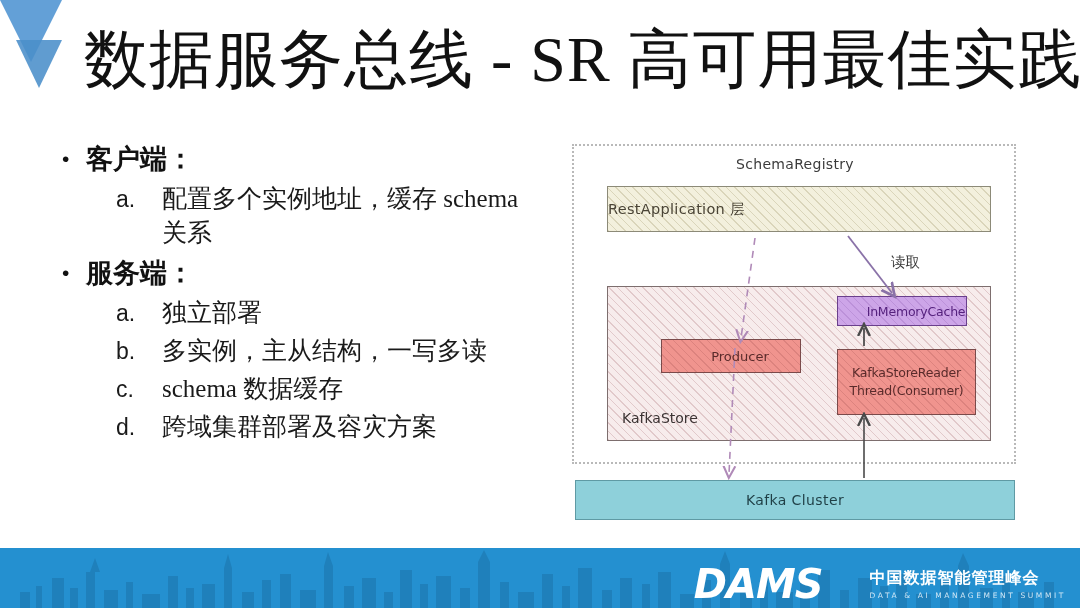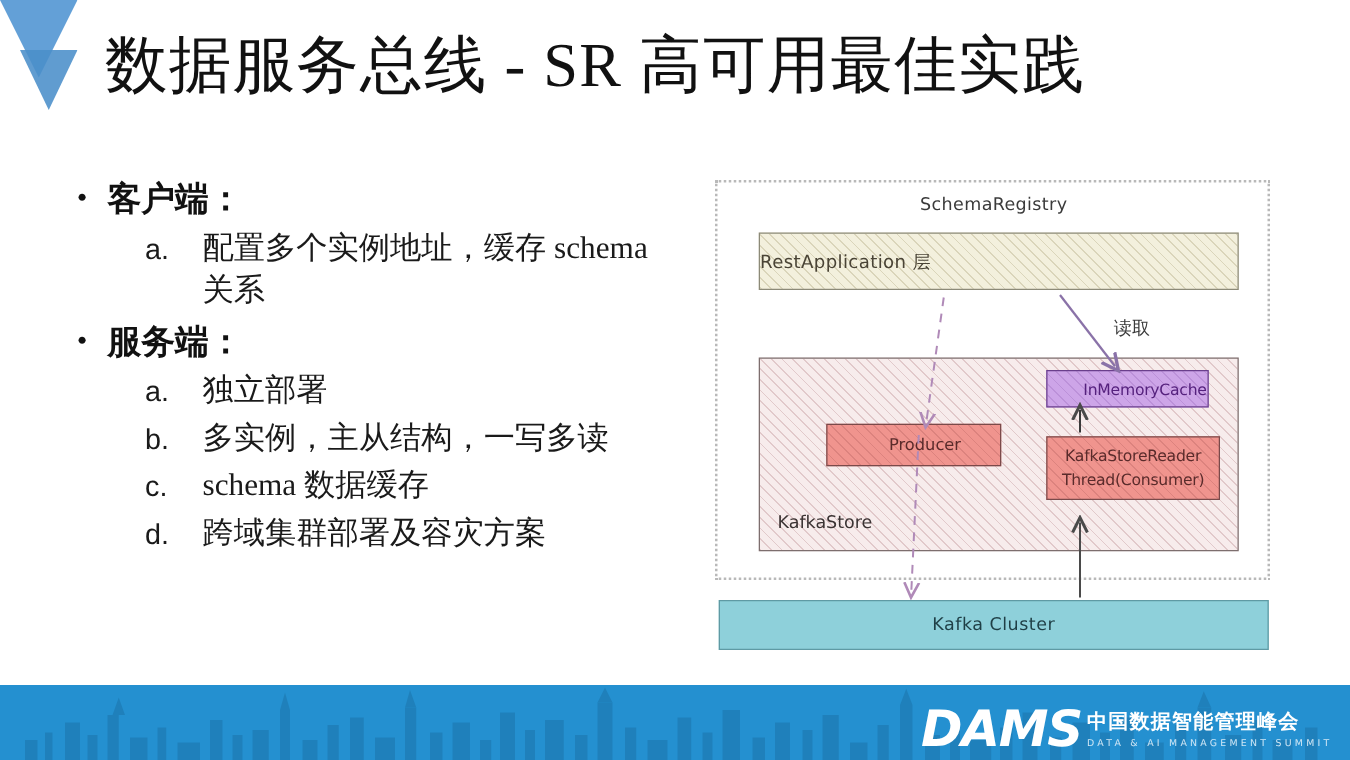--- a/index.html
+++ b/index.html
@@ -25,21 +25,21 @@
     height: 88px;
   }
 
   
   #slide-title {
     position: absolute;
     left: 84px;
     top: 24px;
     width: 940px;
     font-family: "Liberation Serif", "DejaVu Serif", serif;
-    font-size: 50px;
+    font-size: 64px;
     line-height: 1.12;
     letter-spacing: 1px;
     color: #111111;
     white-space: nowrap;
   }
 
   
   #content-list {
     position: absolute;
     left: 52px;
@@ -238,21 +238,21 @@
     font-family: "DejaVu Sans", sans-serif;
     font-size: 12.5px;
     color: #55217d;
     letter-spacing: -0.2px;
   }
   #readerthread-box {
     position: absolute;
     left: 229px;
     top: 62px;
     width: 139px;
-    height: 51px;
+    height: 66px;
     border: 1.5px solid #7a4a4a;
     box-sizing: border-box;
     display: flex;
     flex-direction: column;
     align-items: center;
     justify-content: center;
     line-height: 1.45;
   }
   .readerthread-line {
     font-family: "DejaVu Sans", sans-serif;
@@ -306,21 +306,22 @@
     bottom: 0;
     width: 1080px;
     height: 60px;
     opacity: 0.55;
   }
   #dams-lockup {
     position: absolute;
     right: 14px;
     bottom: 4px;
     display: flex;
-    align-items: flex-start;
+    align-items: center;
+    gap: 43px;
   }
   #dams-word {
     font-family: "DejaVu Sans", sans-serif;
     font-weight: bold;
     font-style: italic;
     font-size: 40px;
     line-height: 40px;
     color: #ffffff;
     letter-spacing: -1px;
   }

